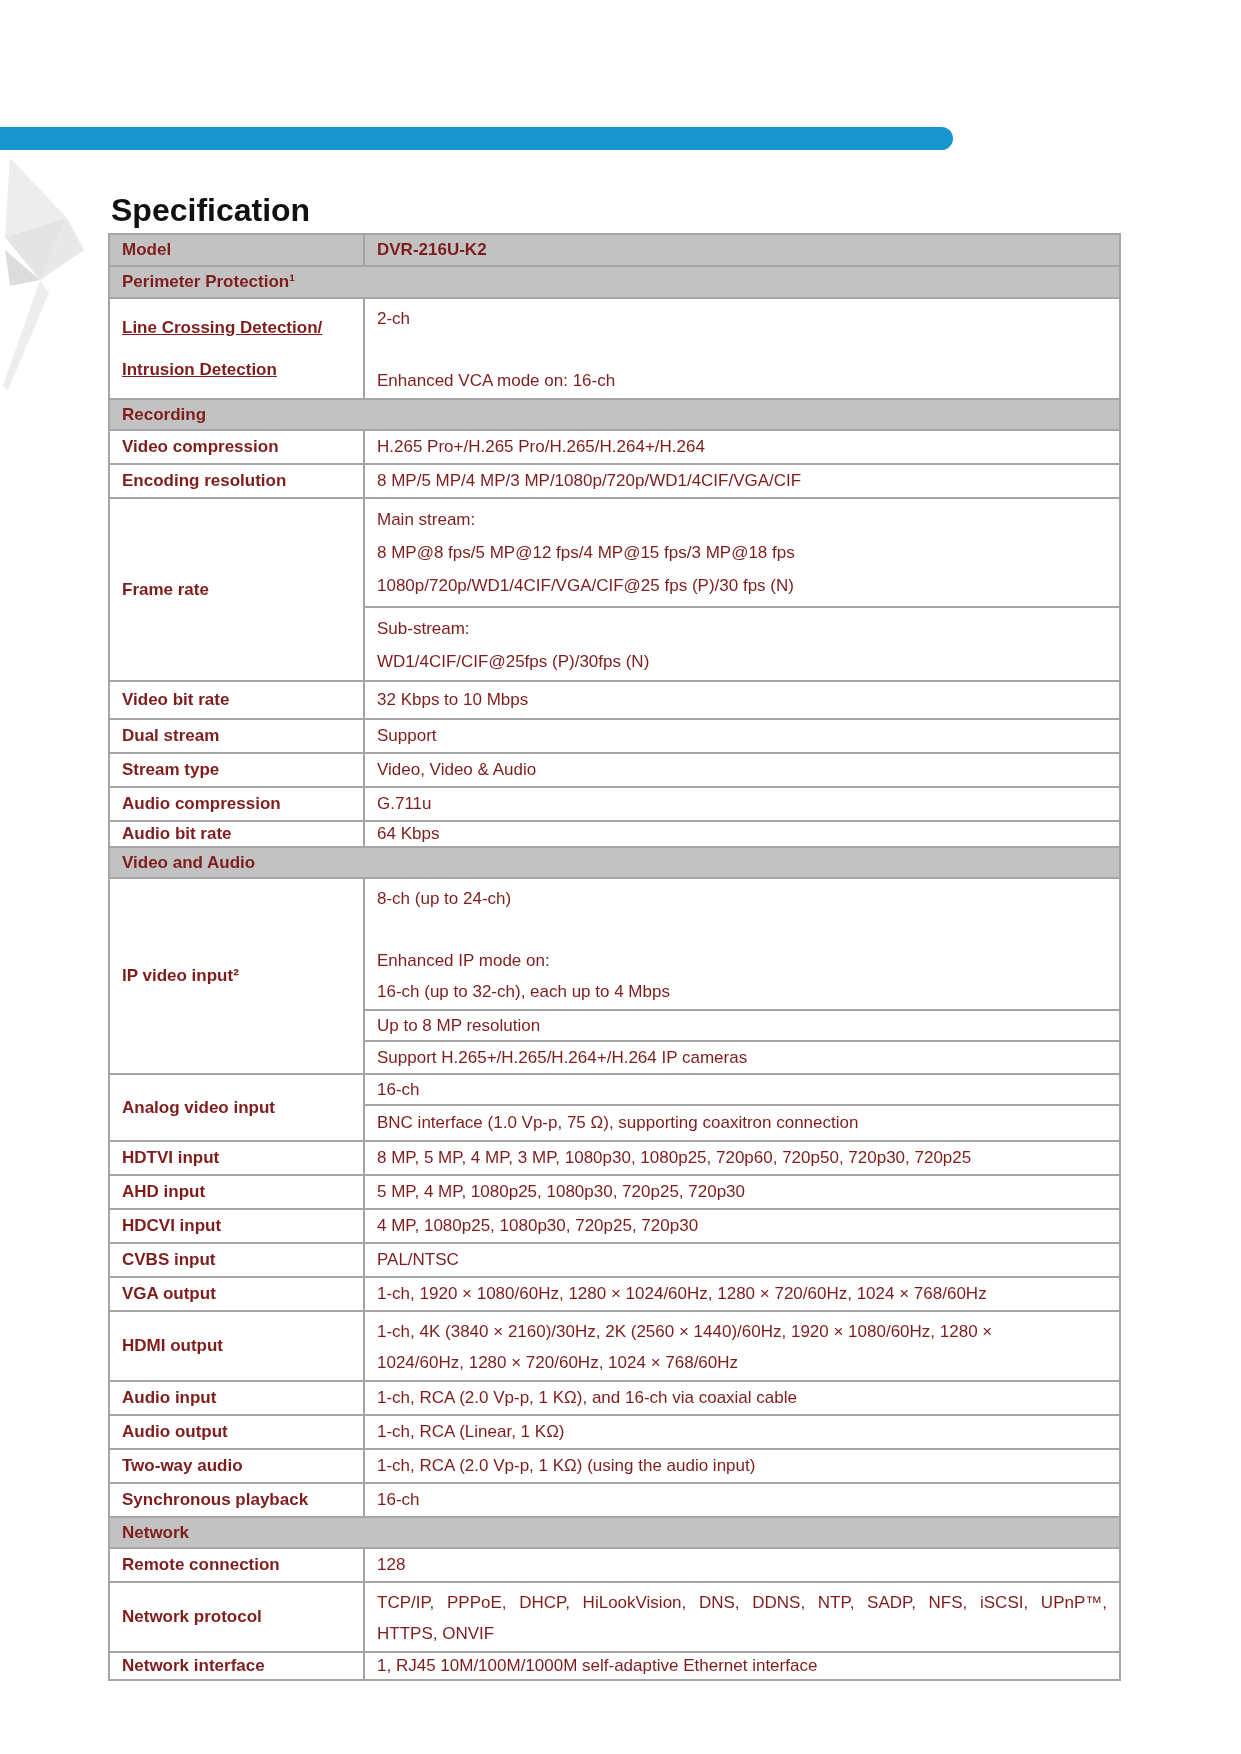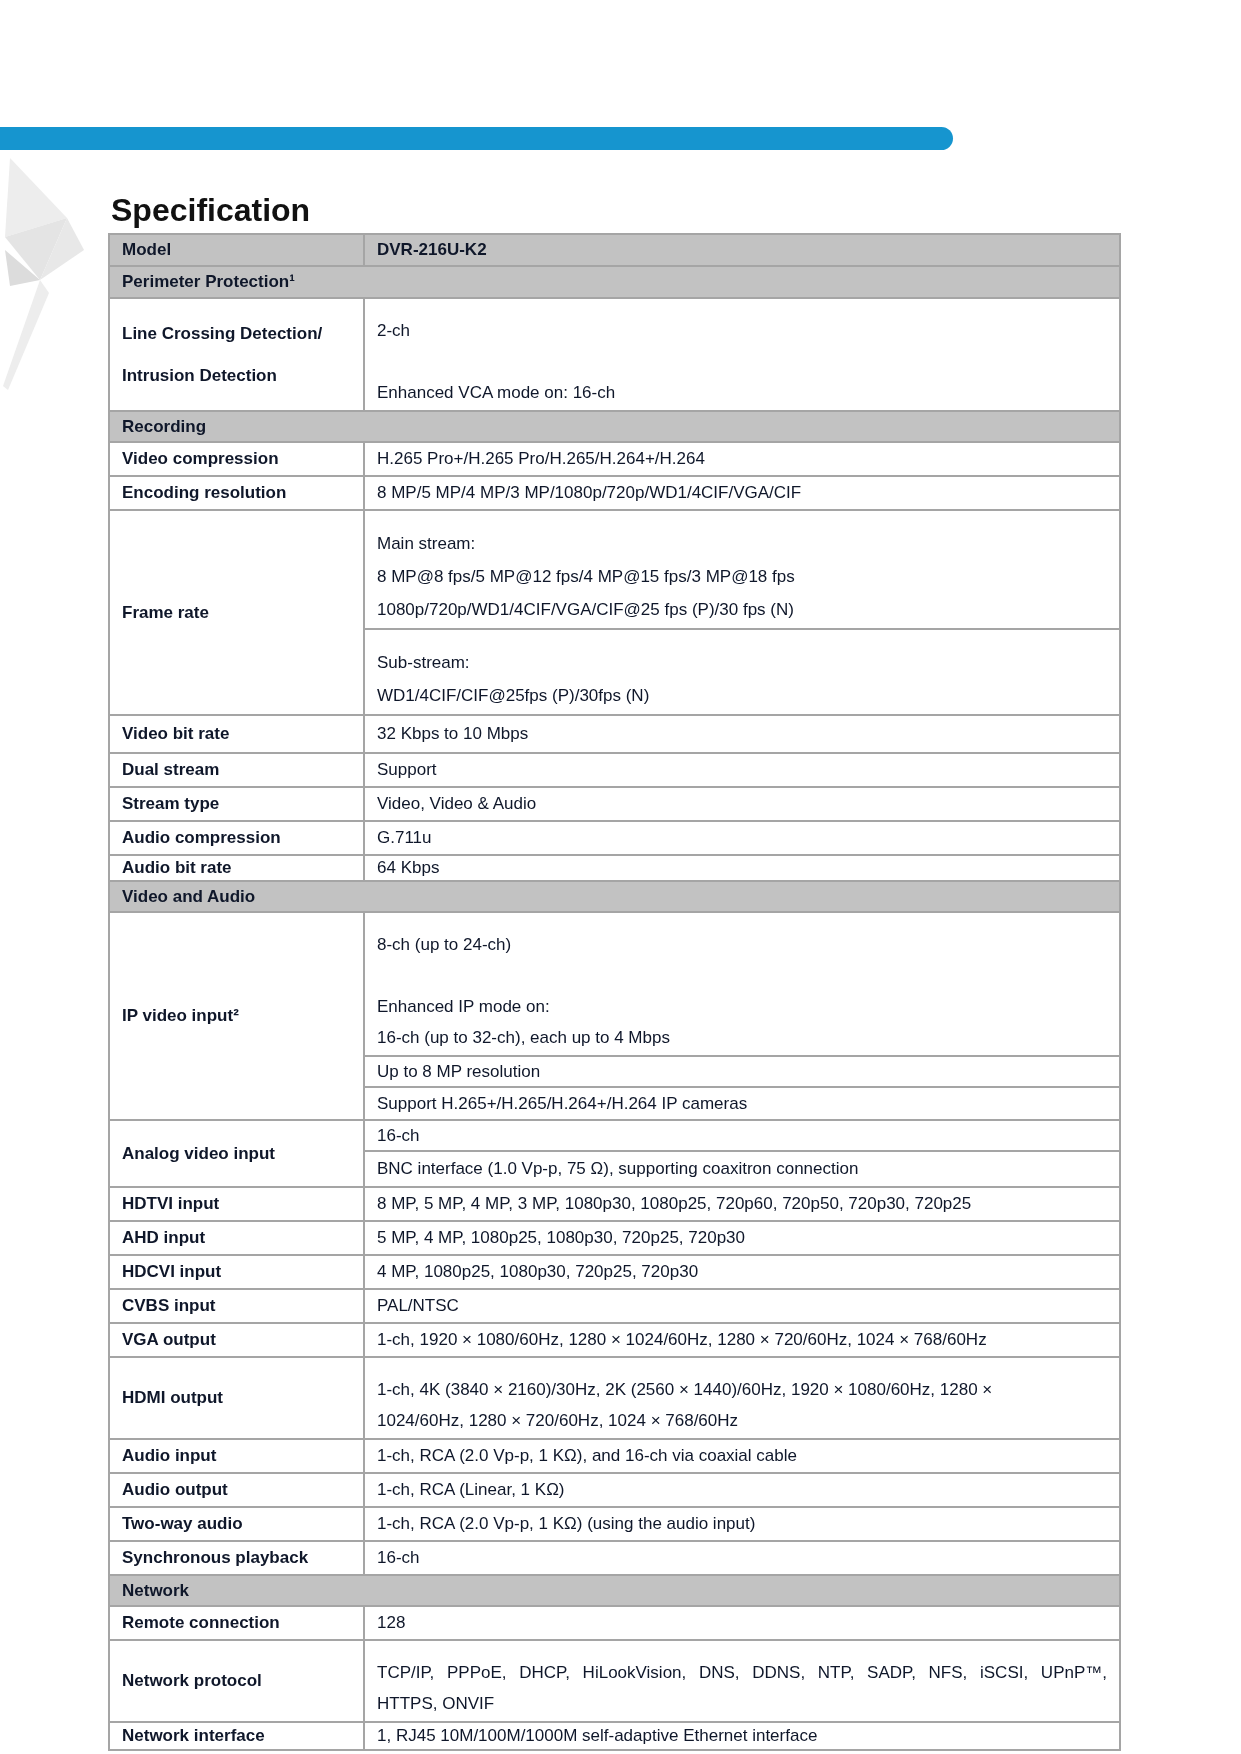--- a/index.html
+++ b/index.html
@@ -22,29 +22,29 @@
   .eye .cut-l { left:-11px; } .eye .cut-r { right:-11px; }
 
   
   .watermark { position:absolute; left:0; top:150px; }
 
   
   .title { position:absolute; left:111px; top:165px; font-size:32px; font-weight:bold; color:#111;margin-top:27px; }
 
   
   table.spec { position:absolute; left:108px; top:233px; width:1011px;
-               border-collapse:collapse; table-layout:fixed; font-size:17px; color:#0f172a; }
+               border-collapse:collapse; table-layout:fixed; font-size:17px; color:#7f1d1d; }
   td { border:2px solid #a5a5a5; vertical-align:middle; padding:2px 12px; overflow:hidden; }
   td.lab { font-weight:bold; }
   tr.sec td { background:#c2c2c2; font-weight:bold; }
   tr.hdr td { background:#c2c2c2; font-weight:bold; }
   .line { min-height:31px; line-height:31px; }
   .lh33 .line { min-height:33px; line-height:33px; }
-  td.topal { vertical-align:top; padding-top:16px; }
-  .lab2 .line { min-height:42px; line-height:42px; }
+  td.topal { vertical-align:top; padding-top:4px; }
+  .lab2 .line { min-height:42px; line-height:42px;text-decoration:underline; }
   .just { text-align:justify; text-align-last:justify; }
 </style>
 </head>
 <body>
 
 <div class="page">
 
   <svg class="watermark" width="120" height="260" viewBox="0 0 120 260">
     <polygon points="10,8 67,68 5,87" fill="#ededed"></polygon>
     <polygon points="5,87 67,68 40,130" fill="#e4e4e4"></polygon>

